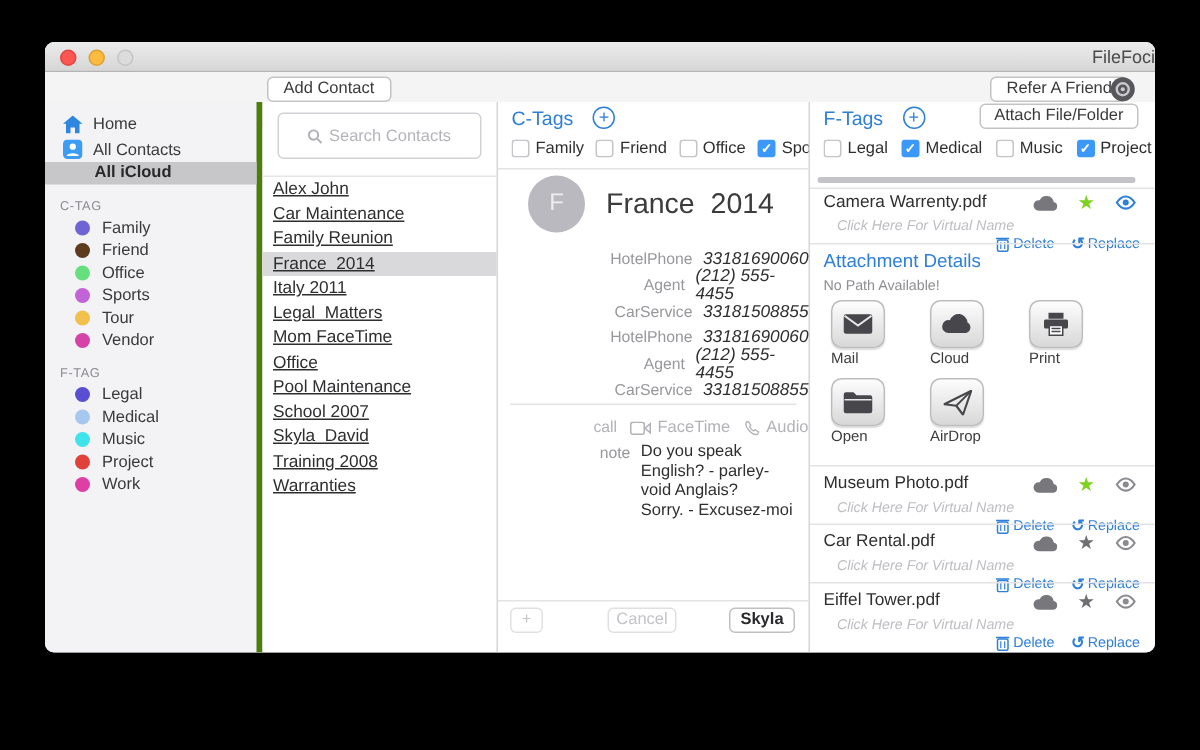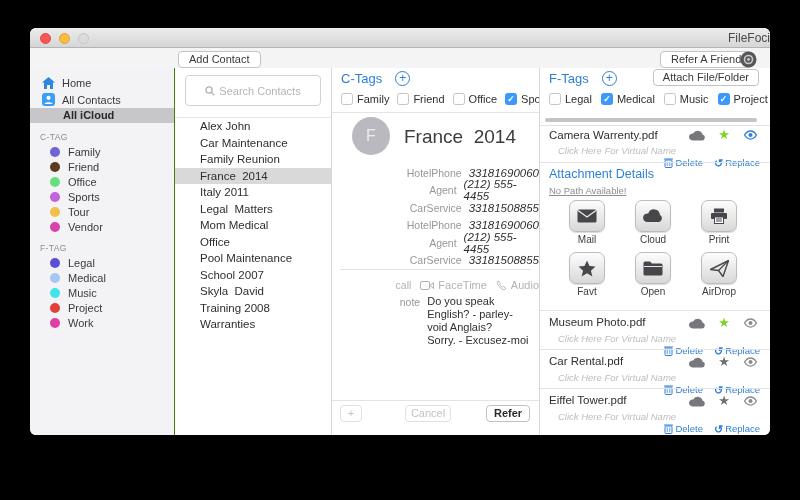--- a/index.html
+++ b/index.html
@@ -21,40 +21,40 @@
   
   .toolbar { position:relative; height:36px; background:#f4f4f4; border-bottom:3px solid #d946ef;text-decoration:underline; }
   .tbtn { position:absolute; top:-8px; height:17px; background:#fff; border:1px solid #c3c3c3;
     border-radius:4px; font-size:11px; color:#3a3a3a; padding:0 10px; line-height:15px; }
   .tbtn.add { left:148px; top:3px; }
   .tbtn.refer { left:630px; top:3px; }
   .gearwrap { position:absolute; left:710px; top:3px; width:17px; height:17px; }
 
   
   .content { position:absolute; top:40px; left:0; right:0; bottom:0; display:flex; }
-  .sidebar { width:145px; background:#f3f3f5; border-right:1px solid #4d7c0f; padding-top:6px; }
+  .sidebar { width:145px; background:#f3f3f5; border-right:4px solid #4d7c0f; padding-top:6px; }
   .listcol { width:157px; background:#fff; border-right:1px solid #d6d6d9; }
   .detailcol { width:208px; background:#fff; border-right:1px solid #d6d6d9; position:relative; }
   .filecol { flex:1; background:#fff; position:relative; overflow:hidden; }
 
   
   .side-item { display:flex; align-items:center; gap:7px; padding:2px 0 2px 12px;
     font-size:11px; color:#3a3a3c; height:17px; }
   .side-item svg { flex:0 0 auto; }
   .icloud-row { background:#c7c7ca; padding:1px 0 1px 33px; font-size:11px; font-weight:700;
     color:#28282a; height:15px; line-height:13px; }
   .tag-header { font-size:8.5px; color:#8b8b90; padding:9px 0 2px 10px; letter-spacing:.4px; }
   .tag-item { display:flex; align-items:center; gap:8px; padding:1.5px 0 1.5px 20px; font-size:11px; color:#3a3a3c; }
   .dot { width:10px; height:10px; border-radius:50%; flex:0 0 auto; }
 
   
   .search-box { margin:7px 10px 0 10px; height:31px; border:1px solid #d2d2d6; border-radius:4px;
     display:flex; align-items:center; justify-content:center; gap:4px; color:#b4b4ba; font-size:11px; background:#fff; }
   .list-sep { height:1px; background:#e6e6e9; margin-top:11px; }
-  .contact-row { height:16.5px; line-height:16.5px; padding-left:25px; font-size:11.5px; color:#2e2e30; }
+  .contact-row { height:16.5px; line-height:16.5px; padding-left:7px; font-size:11.5px; color:#2e2e30;text-decoration:underline; }
   .contact-row span { white-space:pre; }
   .contact-row.sel { background:#d9d9dc; }
 
   
   .col-head { position:absolute; left:9px; top:3px; display:flex; align-items:center; gap:13px;
     font-size:13px; color:#2e7fd8; }
   .plus-circle { width:15px; height:15px; border:1.5px solid #2e7fd8; border-radius:50%;
     color:#2e7fd8; display:inline-flex; align-items:center; justify-content:center;
     font-size:12px; line-height:1; }
   .plus-circle::before { content:"+"; margin-top:-1px; }
@@ -100,24 +100,24 @@
   .eye { color:#8a8a8f; display:inline-flex; }
   .eye.on { color:#2e7fd8; }
   .cloudi { color:#77777c; display:inline-flex; }
   .fsub { position:absolute; left:0; right:0; display:flex; align-items:center; }
   .fsub0 { top:77px; }
   .vhint { font-style:italic; font-size:9.5px; color:#bdbdc2; padding-left:18px; }
   .facts { position:absolute; right:10px; display:flex; gap:11px; align-items:center; }
   .fact { display:flex; align-items:center; gap:2px; font-size:9.5px; color:#2e7fd8;margin-top:24px; }
   .rot { font-size:11px; font-weight:700; color:#2e7fd8; line-height:10px; }
   .att-head { position:absolute; left:9px; top:99px; font-size:12.5px; color:#2e7fd8; }
-  .no-path { position:absolute; left:9px; top:117px; font-size:9.5px; color:#8e8e93; text-decoration:underline; }
+  .no-path { position:absolute; left:9px; top:117px; font-size:9.5px; color:#8e8e93; }
   .agrid { position:absolute; left:14px; top:132px; width:200px; display:grid;
     grid-template-columns:repeat(3,66px); row-gap:7px; }
-  .acell { display:flex; flex-direction:column; align-items:center; gap:2px; }
+  .acell { display:flex; flex-direction:column; gap:2px; }
   .abtn { width:36px; height:32px; border:1px solid #bcbcbc; border-radius:7px;
     background:linear-gradient(#fdfdfd,#d8d8d8); display:flex; align-items:center; justify-content:center;
     box-shadow:0 1px 1px rgba(0,0,0,.15); color:#47474b; }
   .albl { font-size:10px; color:#3c3c3e; }
   .flist { position:absolute; left:0; right:0; top:242px; }
   .flitem { position:relative; height:39px; border-top:1px solid #e3e3e6; }
   .fl-title { position:absolute; left:9px; top:5px; }
   .fl-icons { top:5px; }
   .fl-sub { top:22px; }
 
@@ -231,21 +231,21 @@
         </span>
         <span>Search Contacts</span>
       </div>
       <div class="list-sep"></div>
       <div class="contact-row"><span>Alex John</span></div>
       <div class="contact-row"><span>Car Maintenance</span></div>
       <div class="contact-row"><span>Family Reunion</span></div>
       <div class="contact-row sel"><span>France  2014</span></div>
       <div class="contact-row"><span>Italy 2011</span></div>
       <div class="contact-row"><span>Legal  Matters</span></div>
-      <div class="contact-row"><span>Mom Medical</span></div>
+      <div class="contact-row"><span>Mom FaceTime</span></div>
       <div class="contact-row"><span>Office</span></div>
       <div class="contact-row"><span>Pool Maintenance</span></div>
       <div class="contact-row"><span>School 2007</span></div>
       <div class="contact-row"><span>Skyla  David</span></div>
       <div class="contact-row"><span>Training 2008</span></div>
       <div class="contact-row"><span>Warranties</span></div>
     </div>
 
     <div class="detailcol">
       <div class="col-head">
@@ -332,21 +332,21 @@
         <span class="flabel">note</span>
         <span class="note-text">Do you speak English?  - parley-
 void Anglais?
 Sorry. - Excusez-moi</span>
       </div>
 
       <div class="hdiv" style="top:332px"></div>
       <div class="btn-row">
         <button class="dbtn plus">+</button>
         <button class="dbtn cancel">Cancel</button>
-        <button class="dbtn edit">Refer</button>
+        <button class="dbtn edit">Skyla</button>
       </div>
     </div>
 
     <div class="filecol">
       <div class="col-head">
         <span>F-Tags</span>
         <span class="plus-circle"></span>
       </div>
       <button class="attach-btn">Attach File/Folder</button>
 
@@ -432,28 +432,20 @@
           <span class="abtn">
             <svg width="18" height="16" viewBox="0 0 18 16">
                 <rect x="4" y="0.5" width="10" height="4" fill="#47474b"></rect>
                 <rect x="1" y="5" width="16" height="6" rx="1" fill="#47474b"></rect>
                 <rect x="4.5" y="9" width="9" height="6.5" fill="#fff" stroke="#47474b"></rect>
                 <line x1="6" y1="11" x2="12" y2="11" stroke="#47474b"></line>
                 <line x1="6" y1="13" x2="12" y2="13" stroke="#47474b"></line>
               </svg>
           </span>
           <span class="albl">Print</span>
-        </div>
-        <div class="acell">
-          <span class="abtn">
-            <svg width="18" height="17" viewBox="0 0 20 19">
-                <polygon points="10,0.5 12.8,6.8 19.5,7.4 14.4,11.9 16,18.5 10,14.8 4,18.5 5.6,11.9 0.5,7.4 7.2,6.8" fill="#47474b"></polygon>
-              </svg>
-          </span>
-          <span class="albl">Favt</span>
         </div>
         <div class="acell">
           <span class="abtn">
             <svg width="20" height="15" viewBox="0 0 20 15">
                 <path d="M0.5 2 a1.5 1.5 0 0 1 1.5-1.5 h5 l2 2 h9 a1.5 1.5 0 0 1 1.5 1.5 v9 a1.5 1.5 0 0 1 -1.5 1.5 h-16 a1.5 1.5 0 0 1 -1.5 -1.5 Z" fill="#47474b"></path>
                 <line x1="1" y1="5.5" x2="19" y2="5.5" stroke="#e8e8e8"></line>
               </svg>
           </span>
           <span class="albl">Open</span>
         </div>

